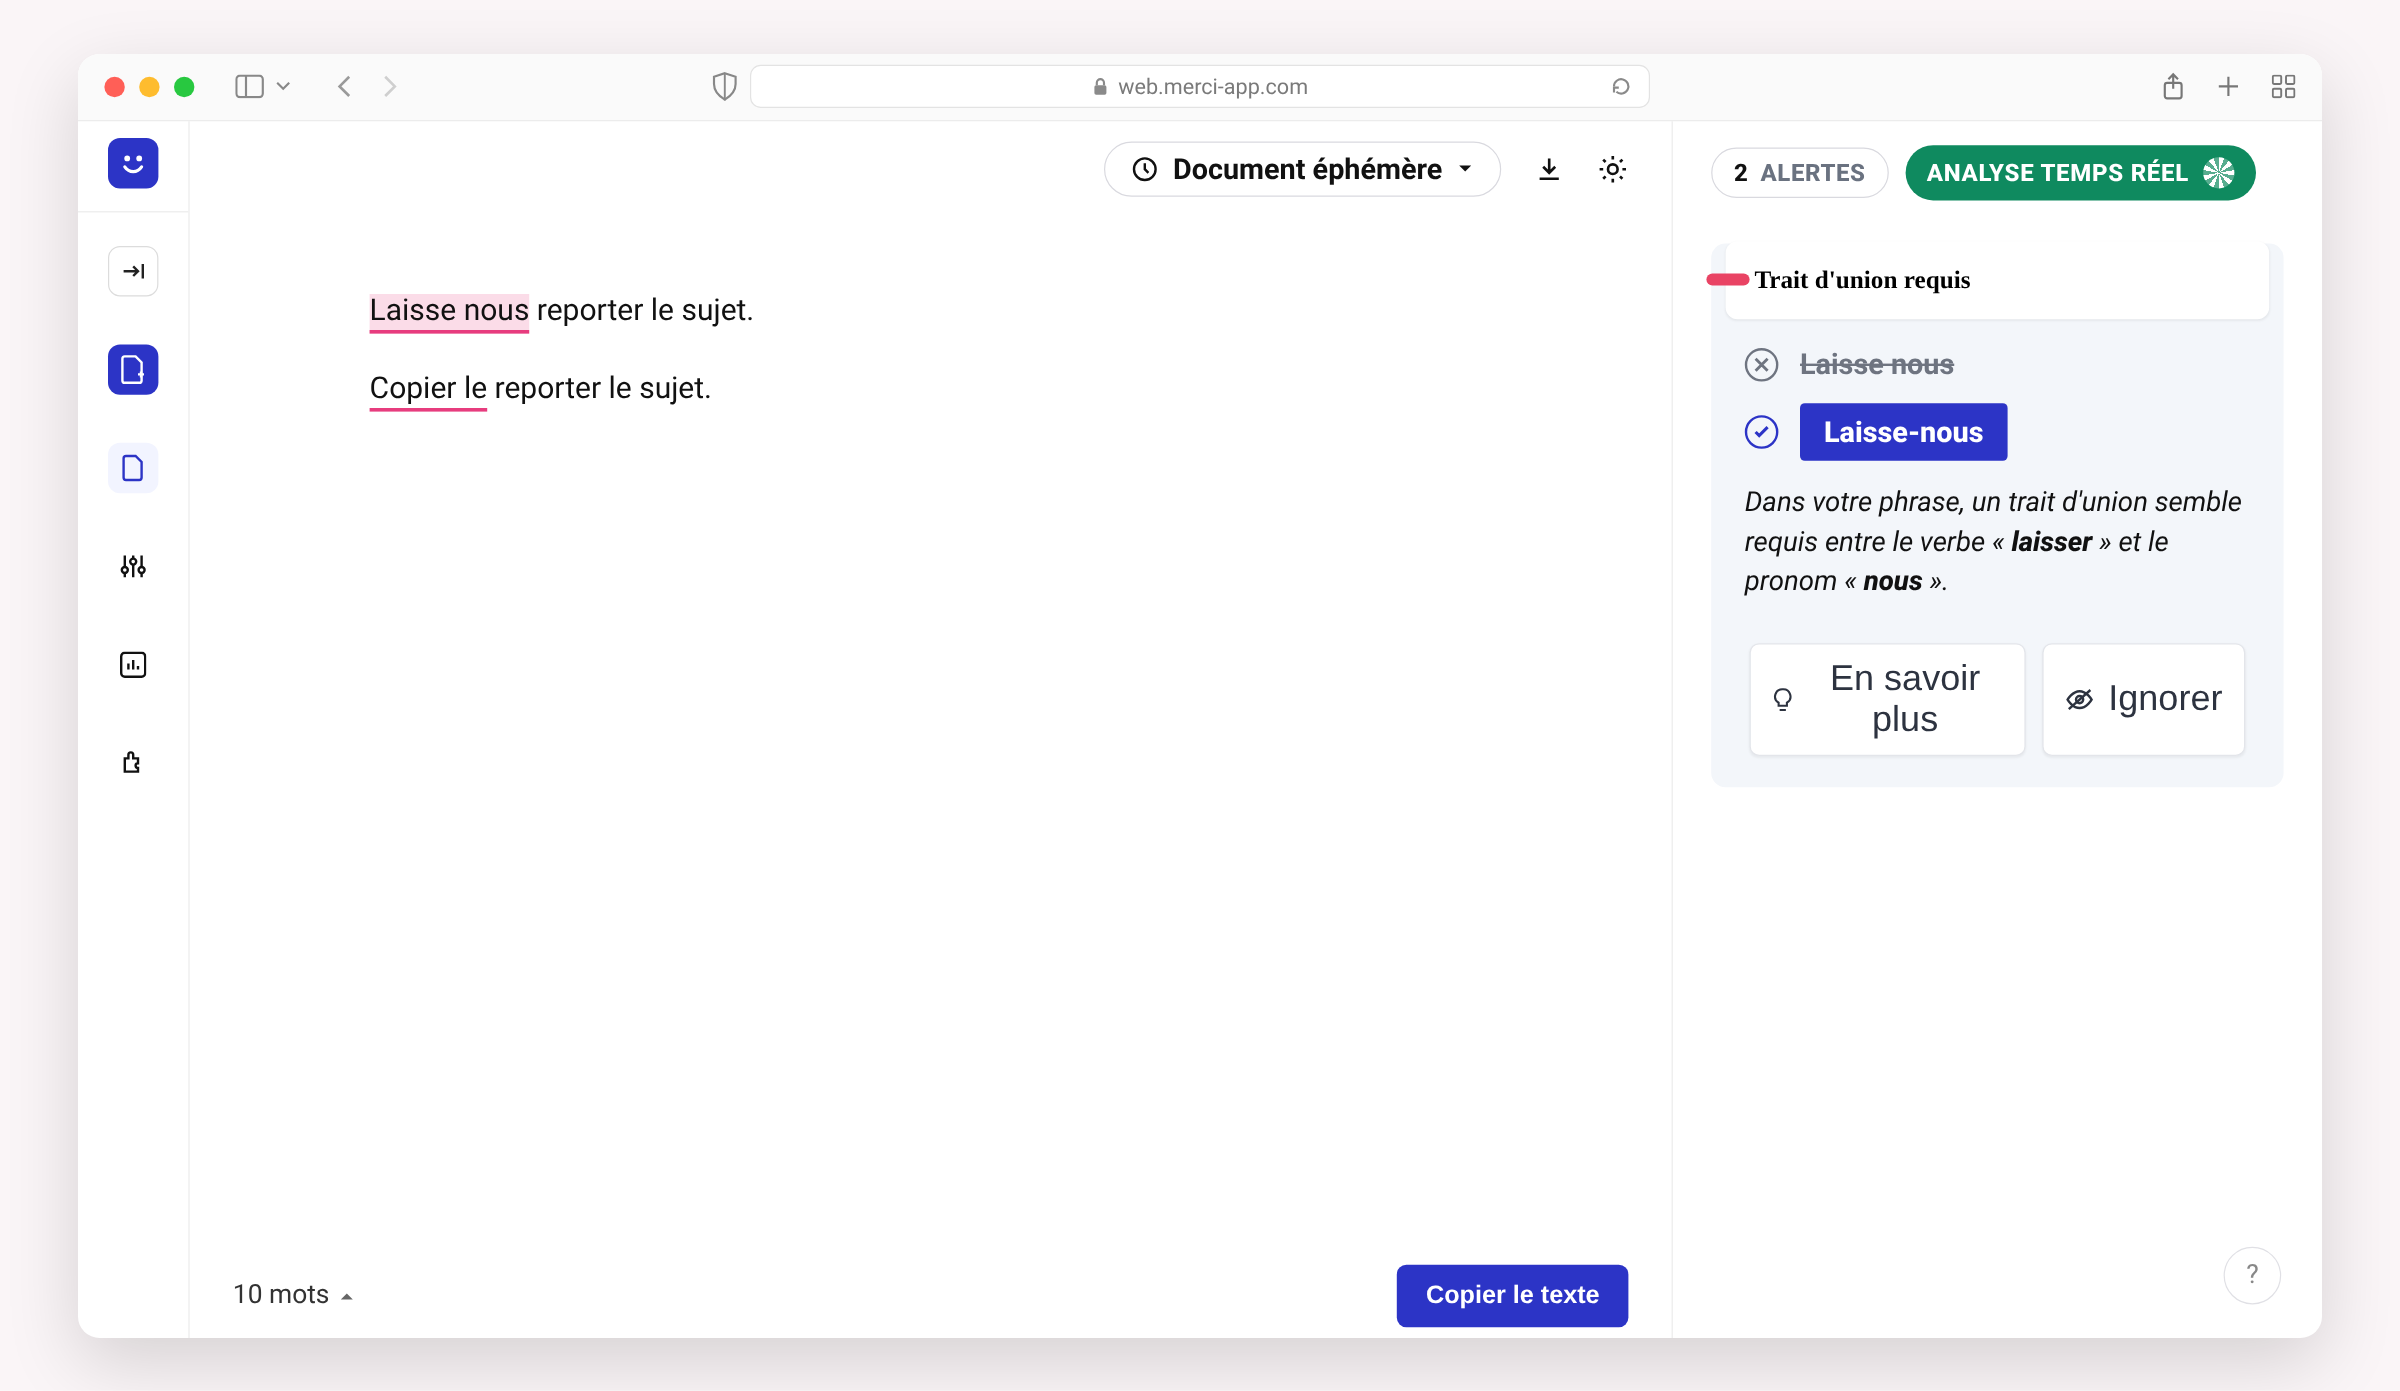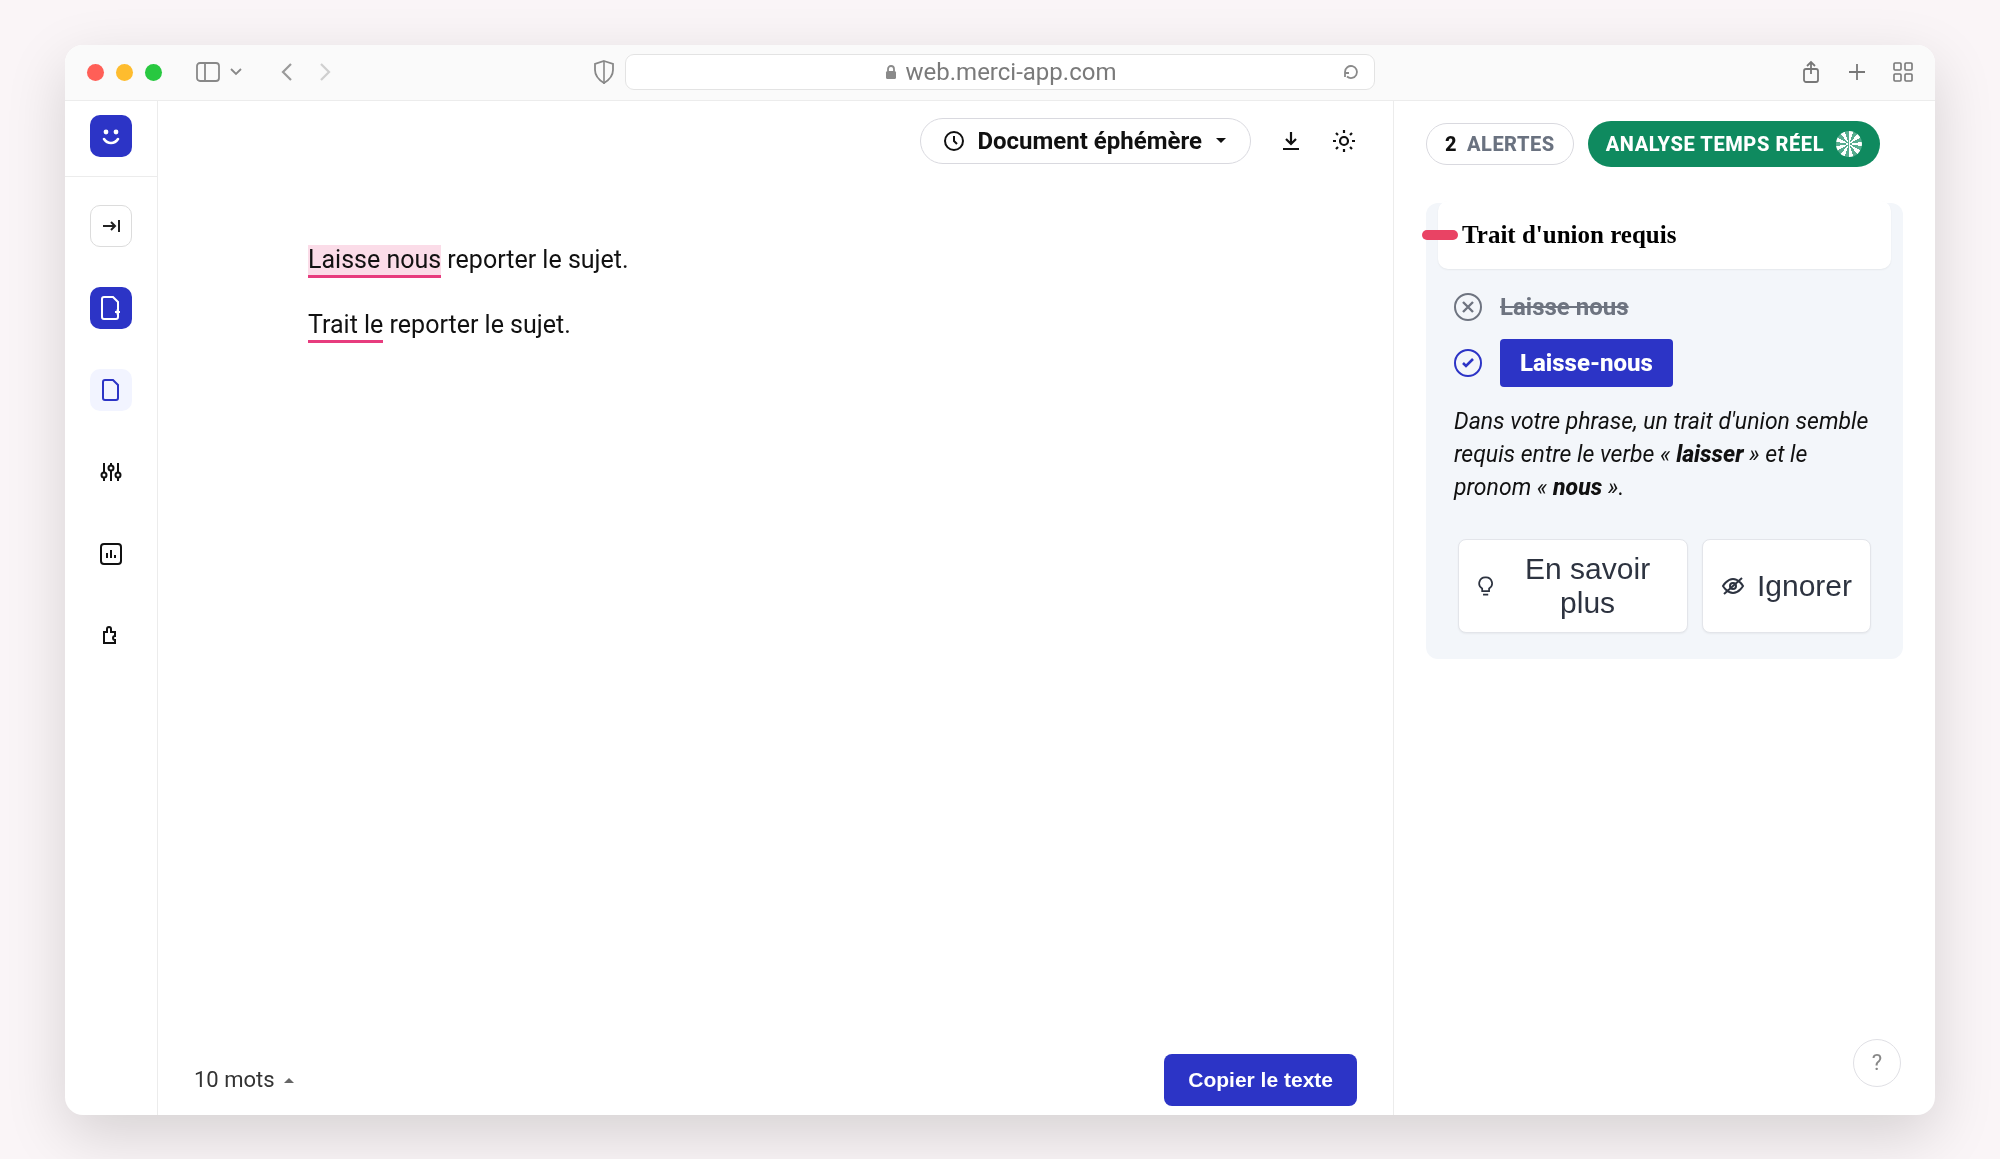--- a/index.html
+++ b/index.html
@@ -29,21 +29,21 @@
     .chrome-item{color:#888;display:flex;align-items:center;}
     .chrome-sidebar{margin-left:18px;gap:10px;}
     .chrome-nav{margin-left:22px;gap:24px;}
     .nav-arrow{color:#bbb;}
     .shield{position:absolute;left:528px;}
     .addr{
       position:absolute; left:50%; transform:translateX(-50%);
       width:750px; height:36px; border:1px solid #e3e3e3;
       border-radius:9px; background:#fff;
       display:flex; align-items:center; justify-content:center; gap:8px;
-      color:#7a7a7a; font-size:24px;
+      color:#7a7a7a; font-size:18px;
     }
     .addr .reload{position:absolute;right:14px;}
     .chrome-right{margin-left:auto;gap:26px;color:#666;}
 
     .app{flex:1;display:flex;min-height:0;}
     .sidebar{
       width:93px;border-right:1px solid #ececec;
       display:flex;flex-direction:column;align-items:center;padding-top:14px;gap:0;
     }
     .logo{
@@ -102,21 +102,21 @@
       padding:10px 18px;display:flex;align-items:center;gap:12px;
       font-weight:800;font-size:20px;letter-spacing:.6px;
     }
     .rt-pill .spin{width:26px;height:26px;border-radius:50%;background:repeating-conic-gradient(#fff 0 20deg,rgba(255,255,255,.3) 20deg 40deg);}
     .card{
       margin-top:36px;background:#f3f6fa;border-radius:12px;
       padding:0 0 26px 0;position:relative;
     }
     .card-title{
       background:#fff;border-radius:10px;margin:0 12px;
-      padding:20px 24px;font-size:25px;font-weight:800;font-family:Georgia,serif;
+      padding:20px 24px;font-size:21px;font-weight:800;font-family:Georgia,serif;
       box-shadow:0 1px 2px rgba(0,0,0,.06);
       position:relative; top:-2px;
     }
     .title-dash{
       position:absolute;left:-16px;top:50%;transform:translateY(-50%);
       width:36px;height:10px;background:#e94364;border-radius:6px;
     }
     .card-body{padding:22px 28px 0 28px;}
     .row{display:flex;align-items:center;gap:18px;margin-bottom:18px;}
     .x-circ,.chk-circ{width:28px;height:28px;border:2.5px solid #6e7480;border-radius:50%;display:flex;align-items:center;justify-content:center;flex-shrink:0;}
@@ -275,21 +275,21 @@
           </div>
           <div class="icon-btn">
             <svg width="26" height="26" viewBox="0 0 26 26">
                 <circle cx="13" cy="13" r="4" fill="none" stroke="#111" stroke-width="2.2"></circle>
                 <path d="M13 2v3M13 21v3M2 13h3M21 13h3M5 5l2 2M19 19l2 2M21 5l-2 2M5 21l2-2" stroke="#111" stroke-width="2.2"></path>
               </svg>
           </div>
         </div>
         <div class="editor">
           <p><span class="ul-pink-hl">Laisse nous</span><span> reporter le sujet.</span></p>
-          <p><span class="ul-pink">Trait le</span><span> reporter le sujet.</span></p>
+          <p><span class="ul-pink">Copier le</span><span> reporter le sujet.</span></p>
         </div>
         <div class="bottombar">
           <div class="word-count">
             <span>10 mots</span>
             <svg width="12" height="8" viewBox="0 0 12 8">
                 <path d="M1 7l5-5 5 5z" fill="#666"></path>
               </svg>
           </div>
           <button class="copy-btn">Copier le texte</button>
         </div>

